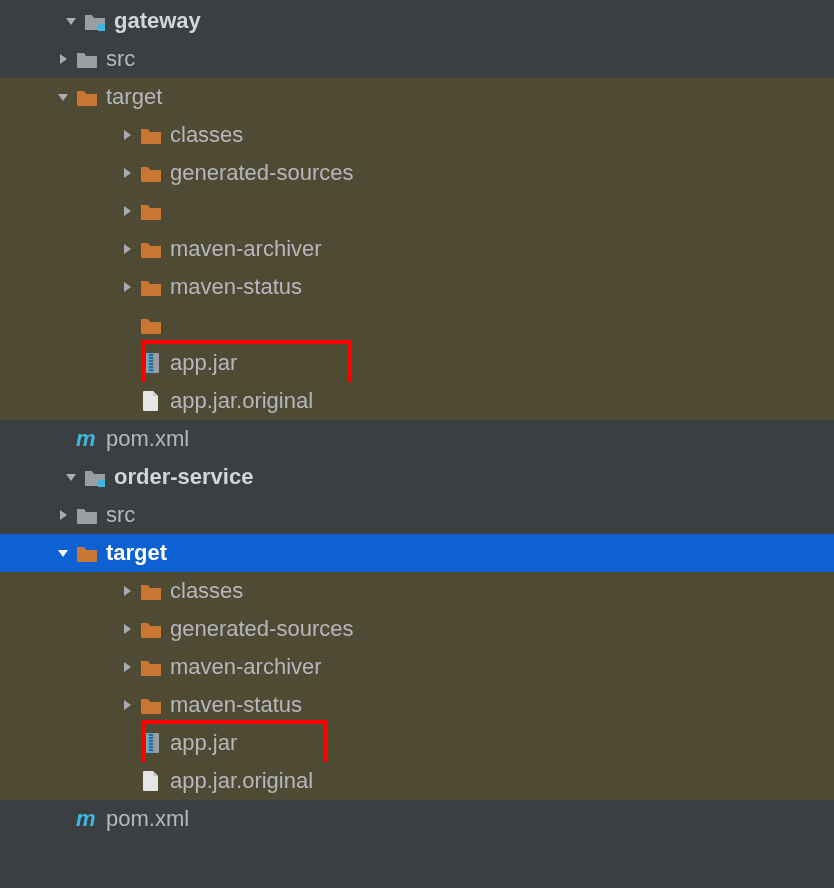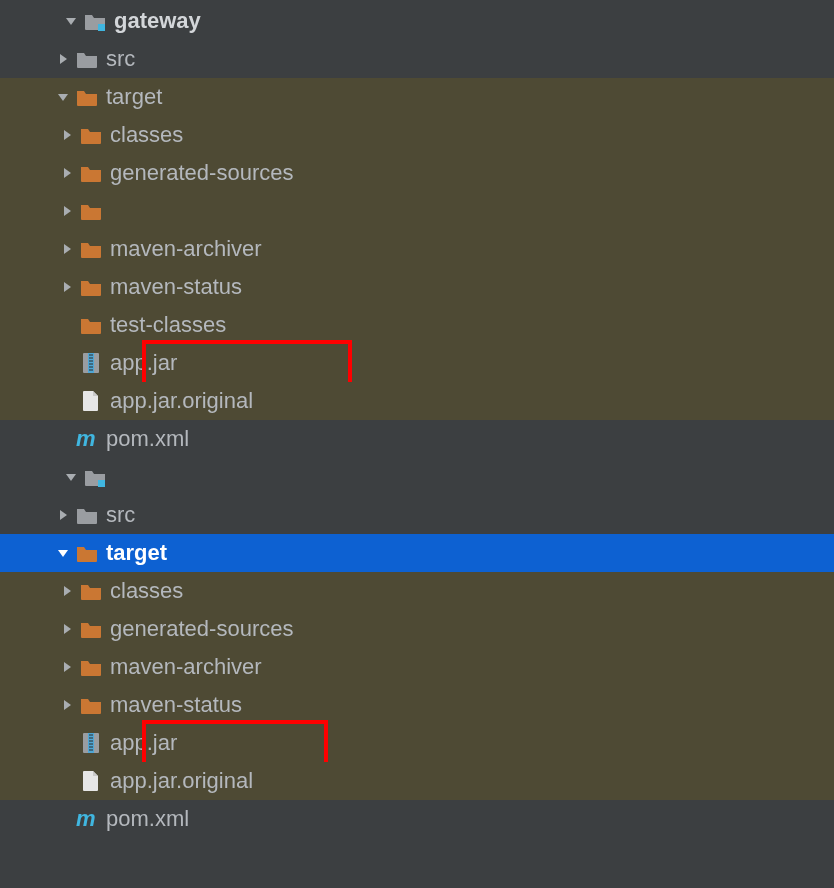--- a/index.html
+++ b/index.html
@@ -59,21 +59,21 @@
     color: #ffffff;
   }
   .red-box {
     position: absolute;
     border: 4px solid #ff0000;
     pointer-events: none;
   }
   svg { display: block; }
   .indent-0 { padding-left: 60px; }
   .indent-1 { padding-left: 52px; }
-  .indent-2 { padding-left: 56px; }
+  .indent-2 { padding-left: 116px; }
   
   .gutter {
     position: absolute;
     left: 0;
     top: 0;
     width: 16px;
     height: 888px;
     background: #3c3f41;
   }
 </style>
@@ -196,21 +196,20 @@
     <span class="label">maven-status</span>
   </div>
 
   <div class="row indent-2 highlighted">
     <span class="chev-slot"></span>
     <span class="icon-slot">
       <svg width="22" height="20" viewBox="0 0 22 20">
         <path d="M1 4 h7 l2 3 h11 v11 a1 1 0 0 1 -1 1 h-18 a1 1 0 0 1 -1 -1 z" fill="#ca7733"></path>
       </svg>
     </span>
-    <span class="label">test-classes</span>
   </div>
 
   <div class="row indent-2 highlighted">
     <div class="red-box" style="left:142px; top:-4px; width:202px; height:42px;"></div>
     <span class="chev-slot"></span>
     <span class="icon-slot">
       <svg width="20" height="22" viewBox="0 0 20 22">
         <rect x="2" y="1" width="16" height="20" rx="1" fill="#9a9da1"></rect>
         <rect x="7" y="1" width="6" height="20" fill="#4fa6d4"></rect>
         <line x1="8" y1="3" x2="12" y2="3" stroke="#2c2c2c" stroke-width="1"></line>
@@ -250,20 +249,21 @@
       <svg width="14" height="14" viewBox="0 0 14 14">
           <path d="M2 4 L12 4 L7 11 Z" fill="#a9adb1"></path>
         </svg>
     </span>
     <span class="icon-slot">
       <svg width="22" height="20" viewBox="0 0 22 20">
         <path d="M1 4 h7 l2 3 h11 v11 a1 1 0 0 1 -1 1 h-18 a1 1 0 0 1 -1 -1 z" fill="#9a9da1"></path>
         <rect x="14" y="13" width="7" height="7" fill="#40b6e0"></rect>
       </svg>
     </span>
+    <span class="label bold">order-service</span>
   </div>
 
   <div class="row indent-1">
     <span class="chev-slot">
       <svg width="14" height="14" viewBox="0 0 14 14">
           <path d="M4 2 L4 12 L11 7 Z" fill="#a9adb1"></path>
         </svg>
     </span>
     <span class="icon-slot">
       <svg width="22" height="20" viewBox="0 0 22 20">

